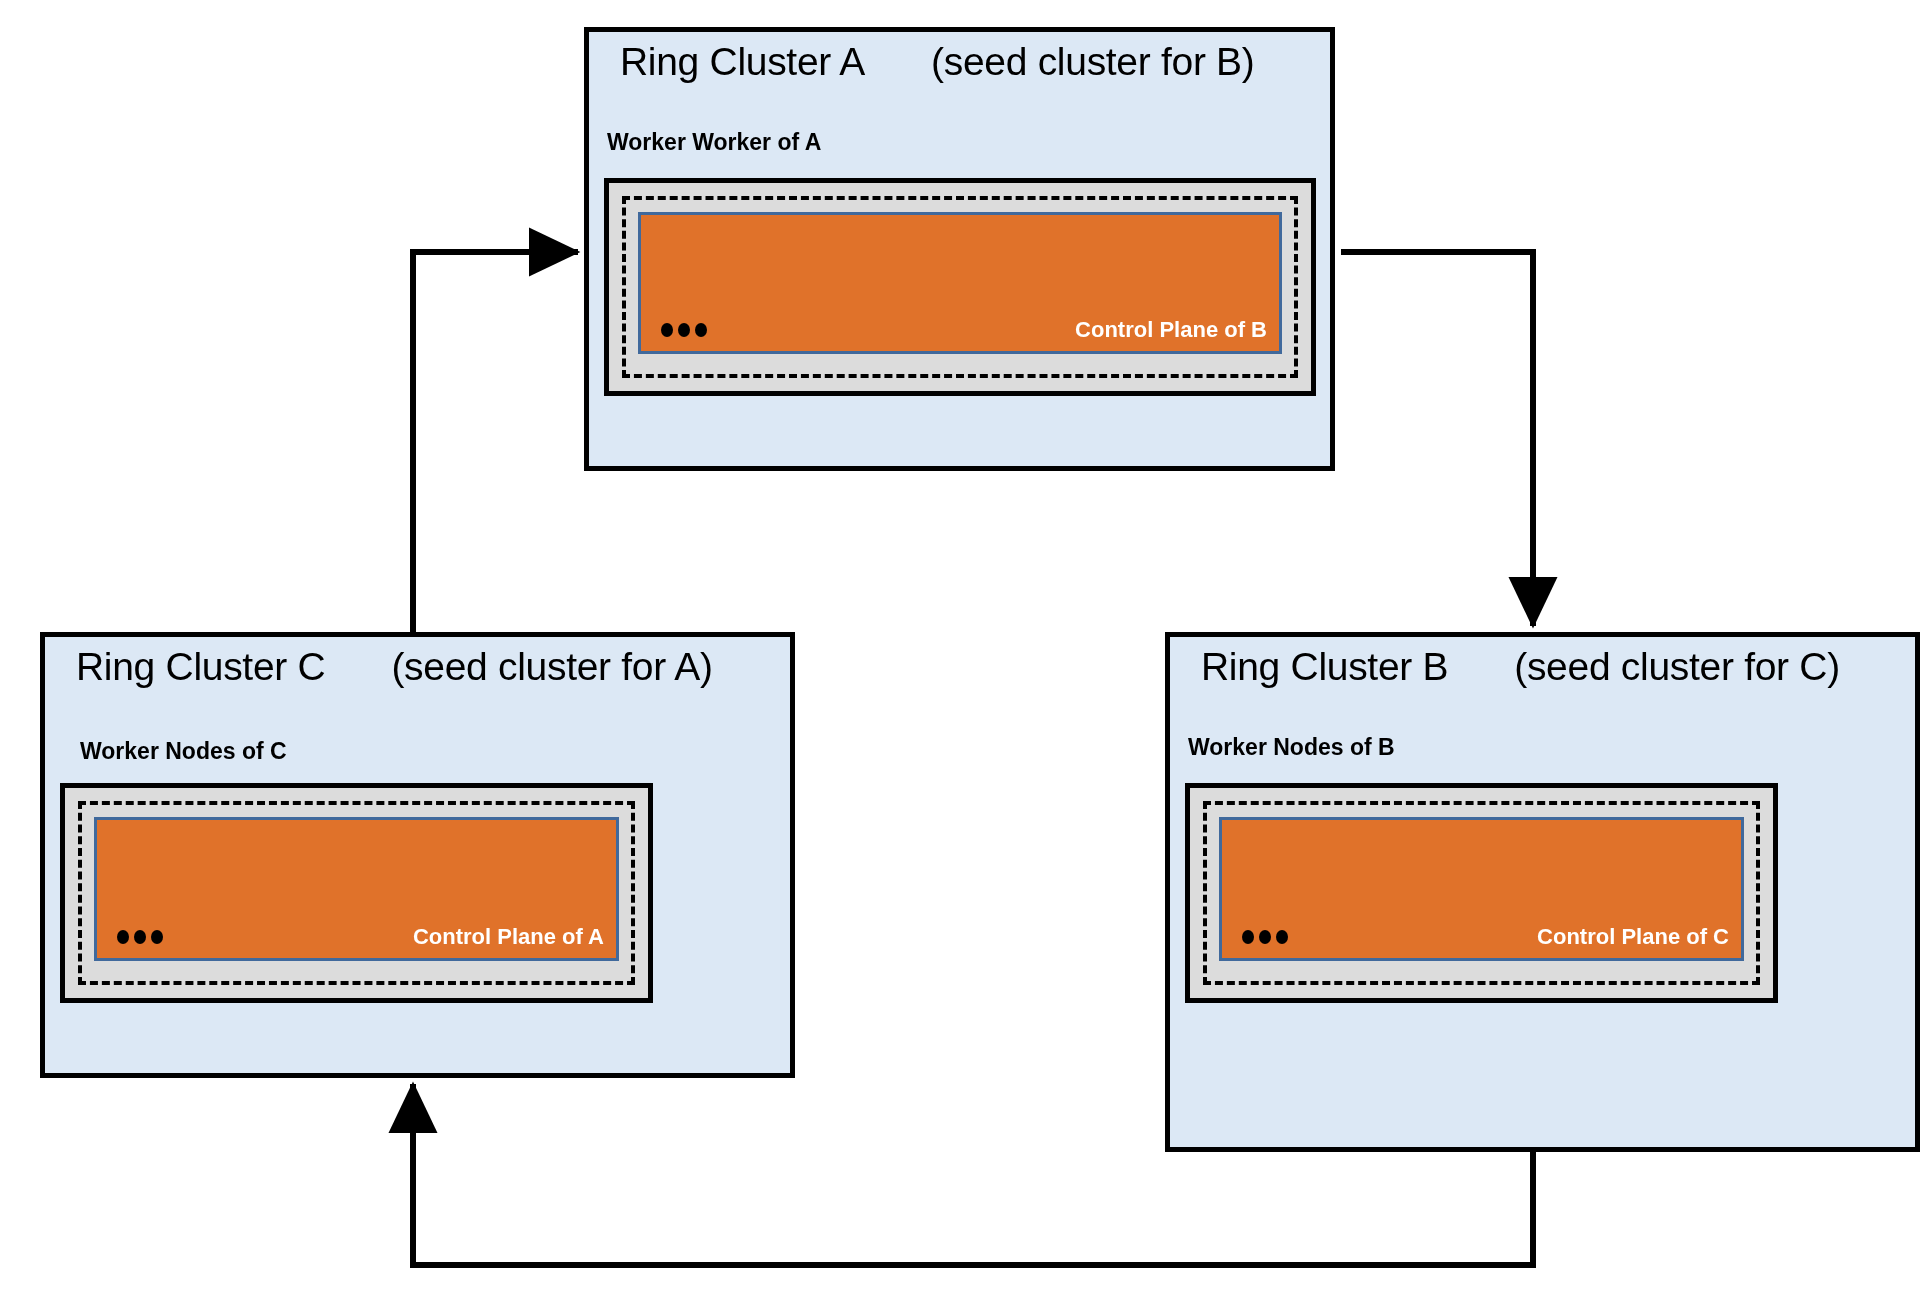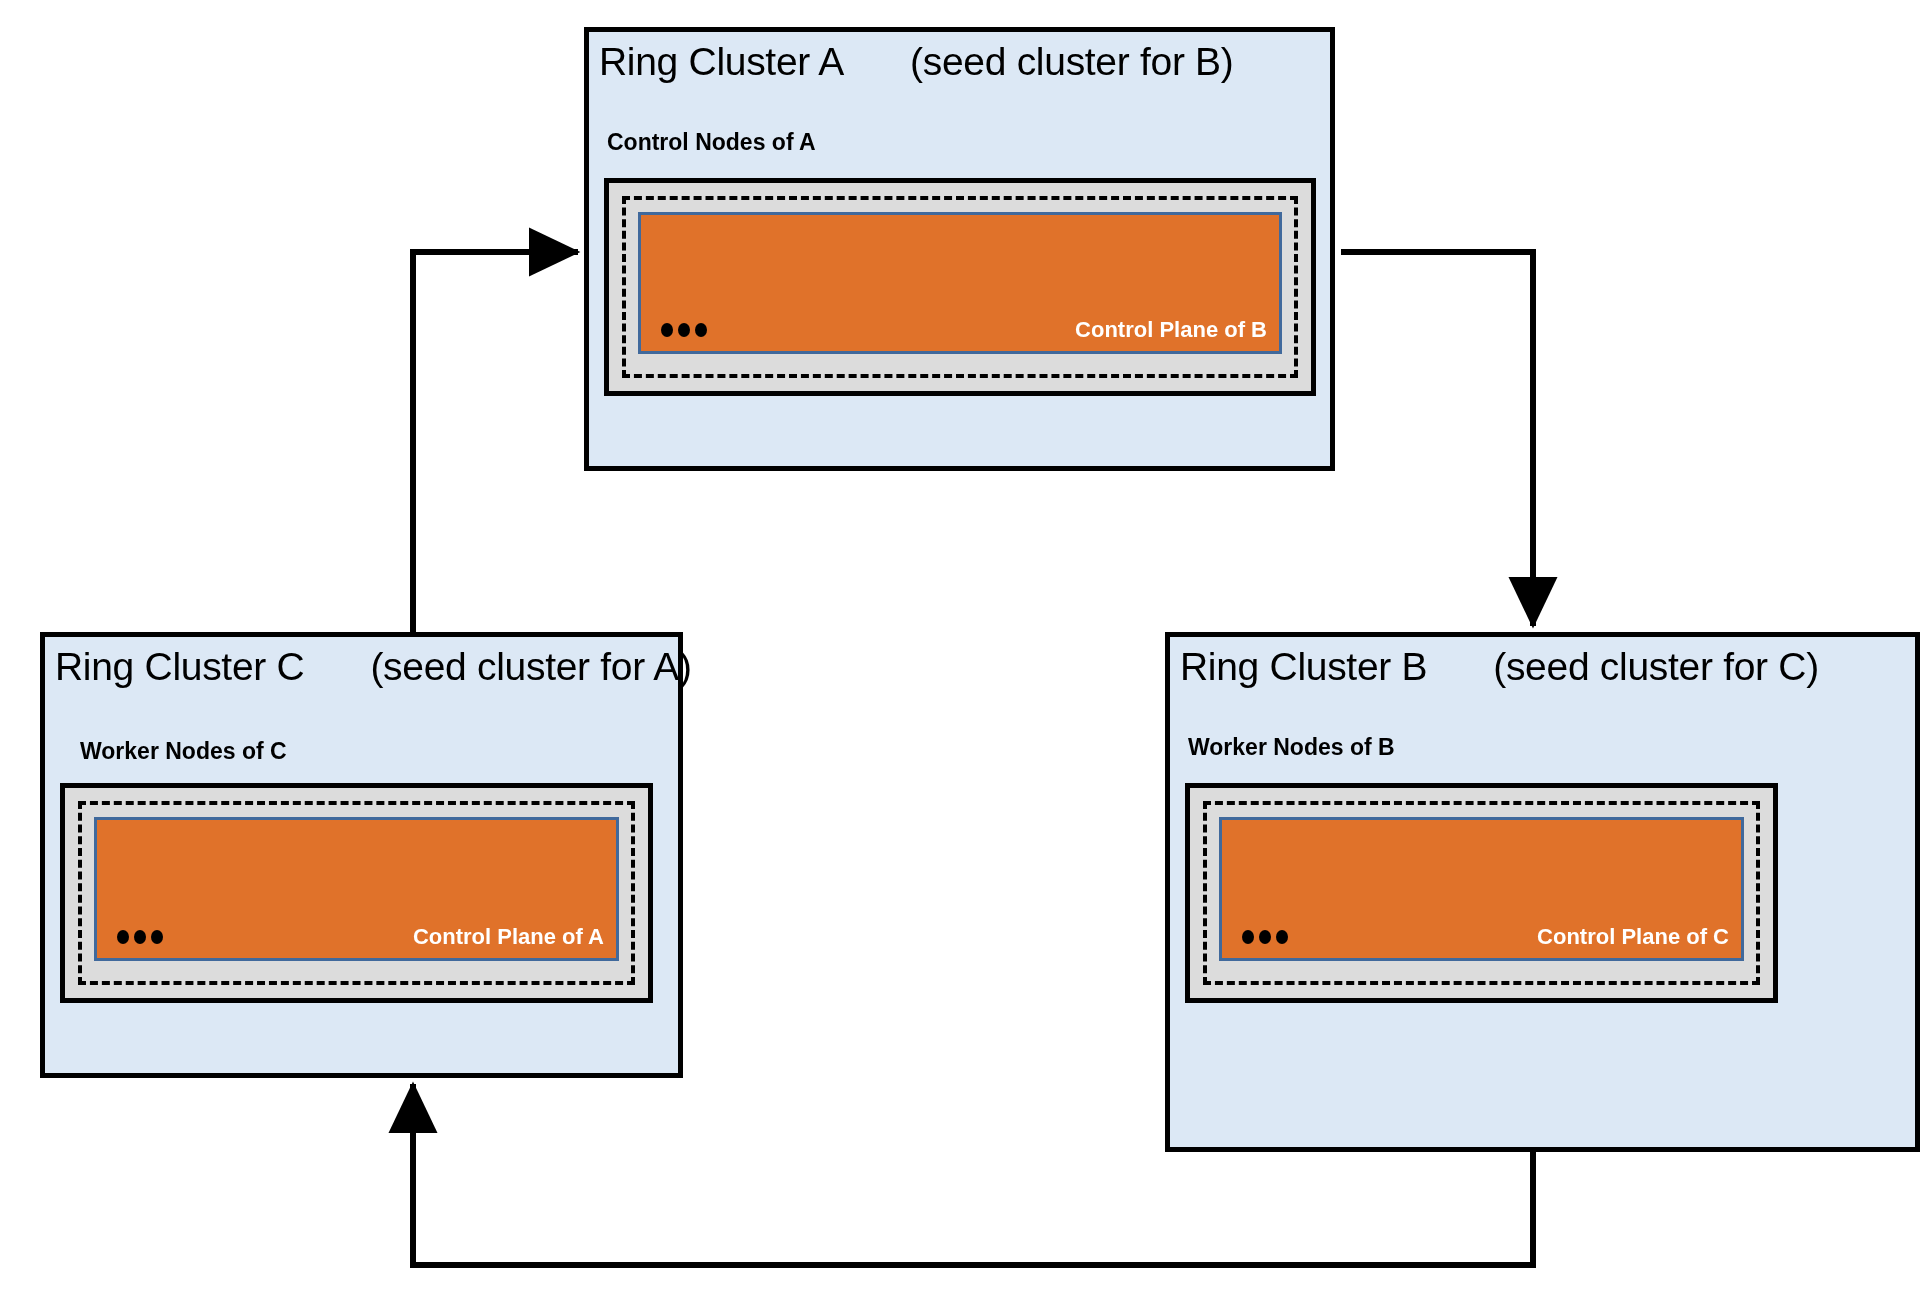--- a/index.html
+++ b/index.html
@@ -22,21 +22,21 @@
   
   .cluster {
     position: absolute;
     box-sizing: border-box;
     background: #dce8f5;
     border: 5px solid #000000;
     z-index: 3;
   }
   .cluster-title {
     position: absolute;
-    left: 10px;
+    left: 31px;
     top: 8px;
     white-space: nowrap;
     font-size: 39px;
     font-weight: 400;
     color: #000000;
     letter-spacing: -0.3px;
   }
   .cluster-title .title-main { display: inline-block; }
   .cluster-title .title-sub {
     display: inline-block;
@@ -125,37 +125,37 @@
 
     <path d="M 1341 252 L 1533 252 L 1533 626" fill="none" stroke="#000000" stroke-width="6" marker-end="url(#arrowhead)"></path>
 
     <path d="M 1533 1083 L 1533 1265 L 413 1265 L 413 1084" fill="none" stroke="#000000" stroke-width="6" marker-end="url(#arrowhead)"></path>
   </svg>
 
   <div class="cluster" style="left:584px; top:27px; width:751px; height:444px;">
     <div class="cluster-title">
       <span class="title-main">Ring Cluster A</span><span class="title-sub">(seed cluster for B)</span>
     </div>
-    <div class="worker-label" style="top:97px;">Control Nodes of A</div>
+    <div class="worker-label" style="top:97px;">Worker Worker of A</div>
 
     <div class="worker-box" style="left:15px; top:124px; width:712px; height:218px;">
       <div class="dashed-box" style="left:13px; top:13px; right:13px; bottom:13px;">
         <div class="control-plane" style="left:12px; top:12px; right:12px; bottom:20px;">
           <span class="dots">
             <i></i>
               <i></i>
               <i></i>
           </span>
           <span class="cp-label">Control Plane of B</span>
         </div>
       </div>
     </div>
   </div>
 
-  <div class="cluster" style="left:40px; top:632px; width:643px; height:446px;">
+  <div class="cluster" style="left:40px; top:632px; width:755px; height:446px;">
     <div class="cluster-title">
       <span class="title-main">Ring Cluster C</span><span class="title-sub">(seed cluster for A)</span>
     </div>
     <div class="worker-label" style="top:101px;margin-left:17px;">Worker Nodes of C</div>
 
     <div class="worker-box" style="left:15px; top:124px; width:593px; height:220px;">
       <div class="dashed-box" style="left:13px; top:13px; right:13px; bottom:13px;">
         <div class="control-plane" style="left:12px; top:12px; right:12px; bottom:20px;text-align:center;">
           <span class="dots">
             <i></i>

